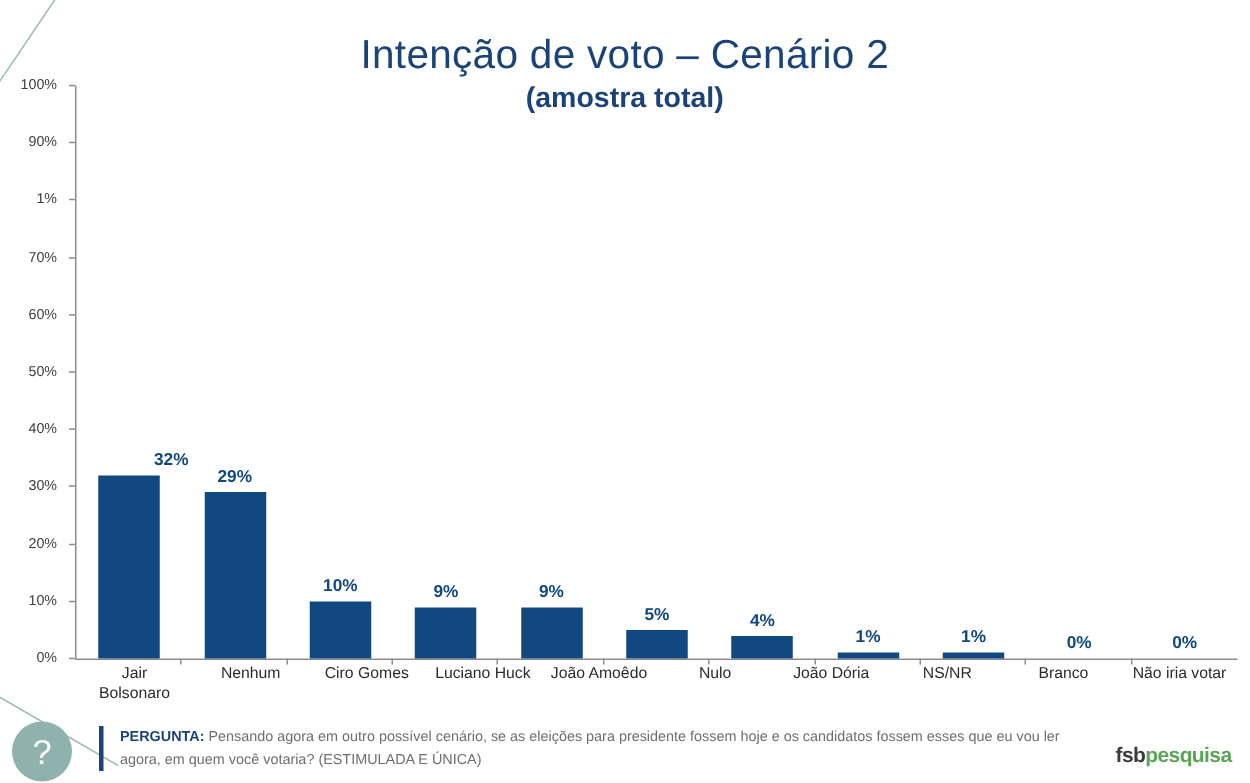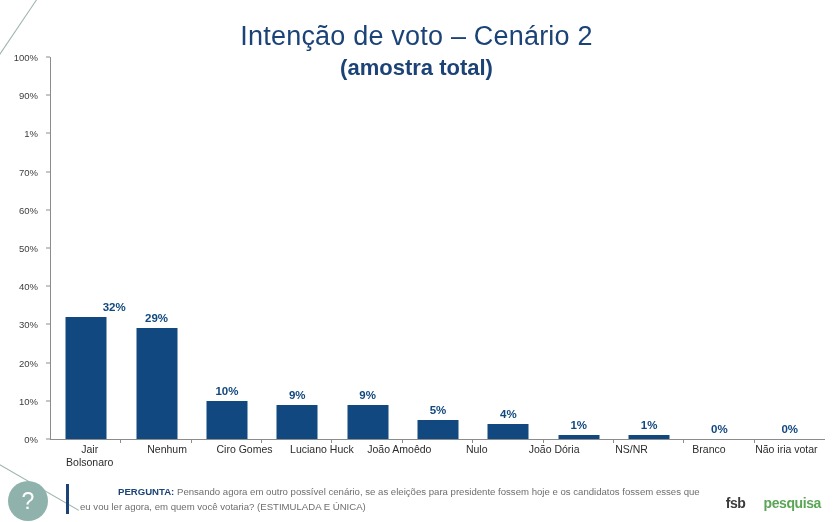--- a/index.html
+++ b/index.html
@@ -63,21 +63,21 @@
   }
   .chart-title {
     color: #1b4377;
     font-size: 27px;
     font-weight: 400;
     letter-spacing: .2px;
     line-height: 1.05;
   }
   .chart-subtitle {
     color: #1b4377;
-    font-size: 22px;
+    font-size: 19px;
     font-weight: bold;
     margin-top: 6px;
     line-height: 1.05;
   }
 
   
   .plot-wrap {
     position: absolute;
     left: 0;
     top: 57px;
@@ -194,32 +194,31 @@
     left: 80px;
     top: 484px;
     width: 630px;
     font-size: 9.6px;
     line-height: 1.58;
     color: #6e6e6e;
   }
   .footer-text b {
     color: #1b4377;
     font-weight: bold;
-    margin-left: 38px;
   }
   .logo {
     position: absolute;
     right: 12px;
     top: 495px;
     font-size: 14px;
     font-weight: bold;
     letter-spacing: -.4px;
   }
   .logo .fsb { color: #3b3b3b; }
-  .logo .pesquisa { color: #5aa656; padding-left: 18px; }
+  .logo .pesquisa { color: #5aa656; }
 </style>
 </head>
 <body>
 
 <div class="deco-line deco-line-top"></div>
 <div class="deco-line deco-line-bottom"></div>
 
 <div class="q-bubble">?</div>
 
 <div class="title-block">

